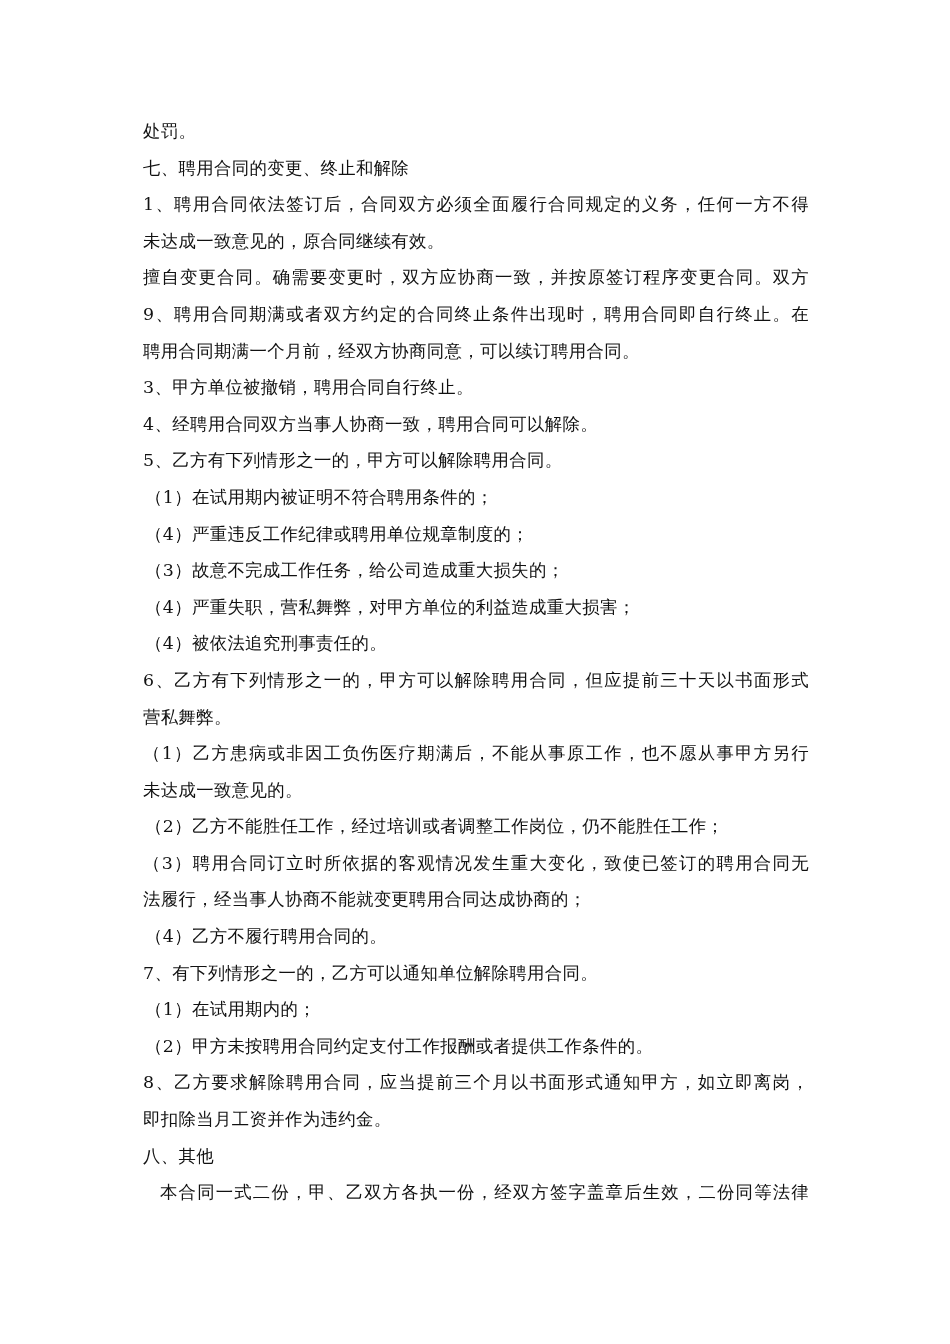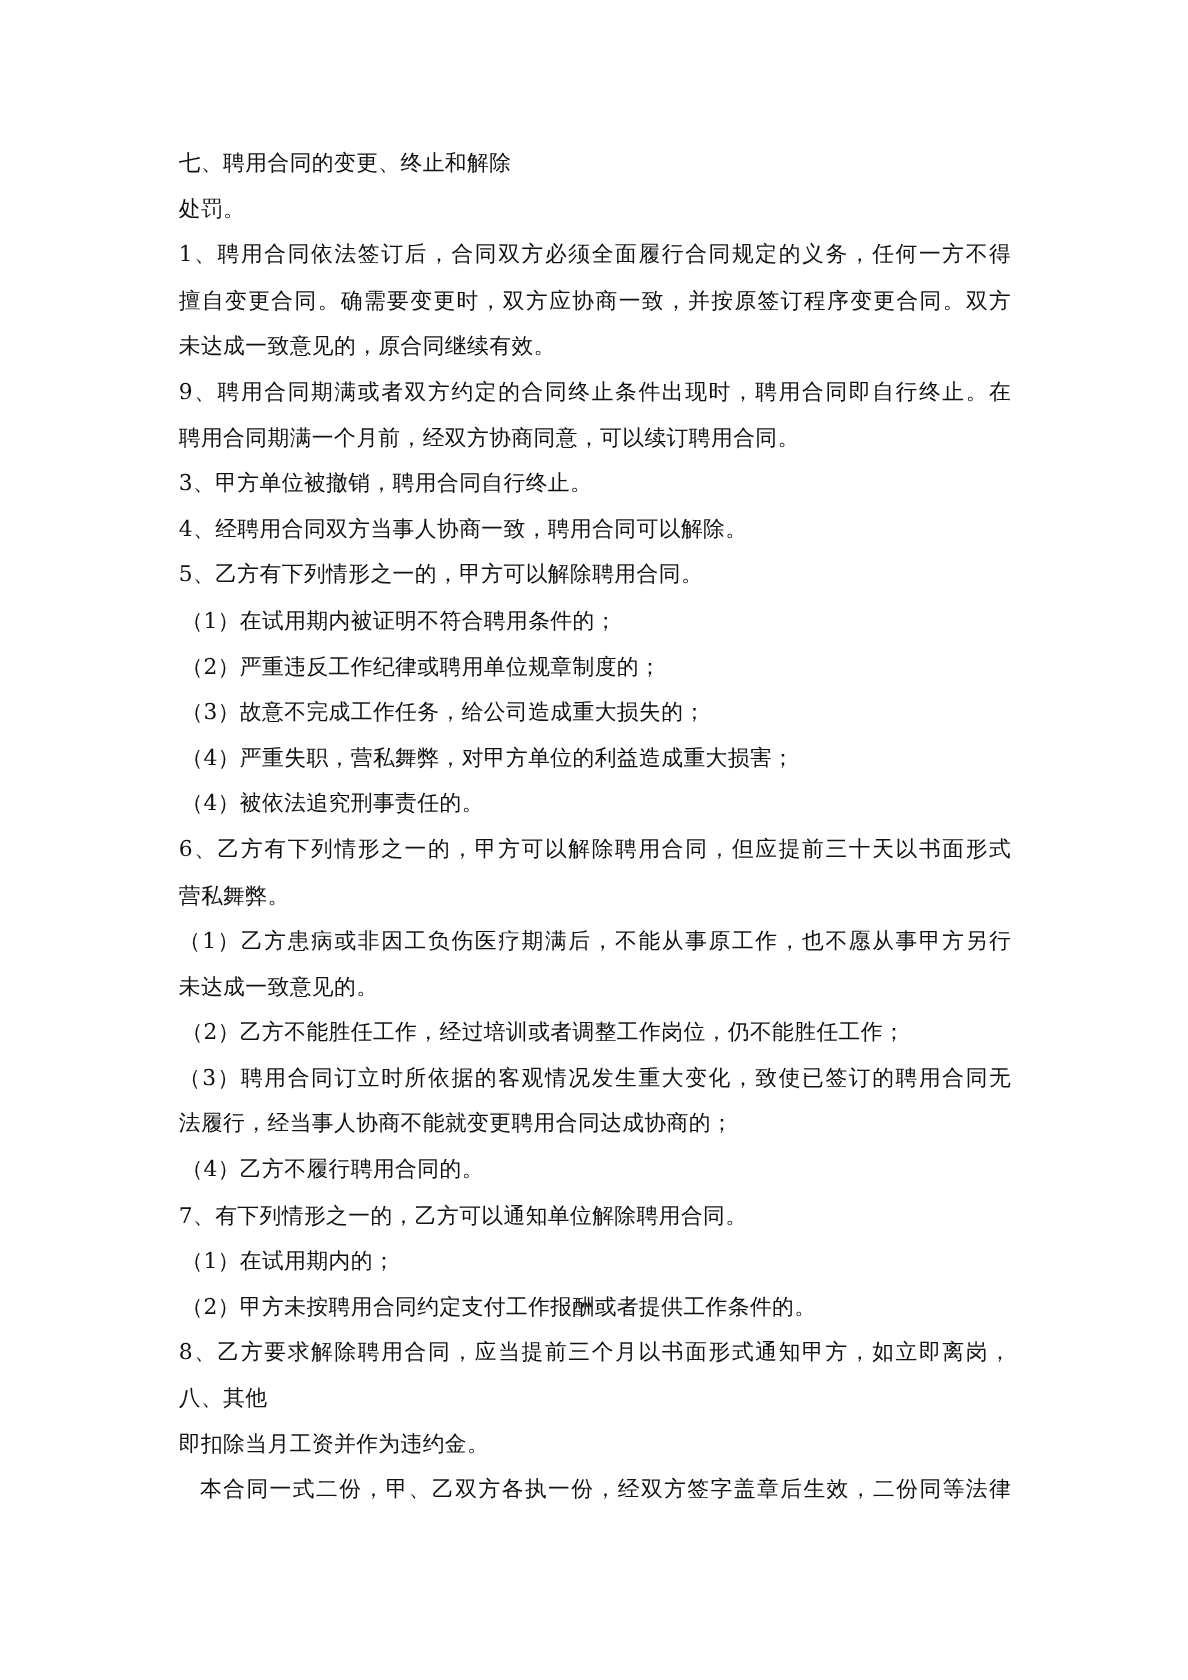--- a/index.html
+++ b/index.html
@@ -34,43 +34,43 @@
       white-space: normal;
       overflow: hidden;
     }
     .indent-sub { padding-left: 2px; }
     .indent-para { padding-left: 17px; }
   </style>
 </head>
 <body>
 
 <div class="page">
+  <div class="line">处罚。</div>
   <div class="line">七、聘用合同的变更、终止和解除</div>
-  <div class="line">处罚。</div>
   <div class="line justify">1、聘用合同依法签订后，合同双方必须全面履行合同规定的义务，任何一方不得</div>
+  <div class="line">未达成一致意见的，原合同继续有效。</div>
   <div class="line justify">擅自变更合同。确需要变更时，双方应协商一致，并按原签订程序变更合同。双方</div>
-  <div class="line">未达成一致意见的，原合同继续有效。</div>
   <div class="line justify">9、聘用合同期满或者双方约定的合同终止条件出现时，聘用合同即自行终止。在</div>
   <div class="line">聘用合同期满一个月前，经双方协商同意，可以续订聘用合同。</div>
   <div class="line">3、甲方单位被撤销，聘用合同自行终止。</div>
   <div class="line">4、经聘用合同双方当事人协商一致，聘用合同可以解除。</div>
   <div class="line">5、乙方有下列情形之一的，甲方可以解除聘用合同。</div>
   <div class="line indent-sub">（1）在试用期内被证明不符合聘用条件的；</div>
-  <div class="line indent-sub">（2）严重违反工作纪律或聘用单位规章制度的；</div>
+  <div class="line indent-sub">（4）严重违反工作纪律或聘用单位规章制度的；</div>
   <div class="line indent-sub">（3）故意不完成工作任务，给公司造成重大损失的；</div>
   <div class="line indent-sub">（4）严重失职，营私舞弊，对甲方单位的利益造成重大损害；</div>
   <div class="line indent-sub">（4）被依法追究刑事责任的。</div>
   <div class="line justify">6、乙方有下列情形之一的，甲方可以解除聘用合同，但应提前三十天以书面形式</div>
   <div class="line">营私舞弊。</div>
   <div class="line justify">（1）乙方患病或非因工负伤医疗期满后，不能从事原工作，也不愿从事甲方另行</div>
   <div class="line">未达成一致意见的。</div>
   <div class="line indent-sub">（2）乙方不能胜任工作，经过培训或者调整工作岗位，仍不能胜任工作；</div>
   <div class="line justify">（3）聘用合同订立时所依据的客观情况发生重大变化，致使已签订的聘用合同无</div>
   <div class="line">法履行，经当事人协商不能就变更聘用合同达成协商的；</div>
   <div class="line indent-sub">（4）乙方不履行聘用合同的。</div>
   <div class="line">7、有下列情形之一的，乙方可以通知单位解除聘用合同。</div>
   <div class="line indent-sub">（1）在试用期内的；</div>
   <div class="line indent-sub">（2）甲方未按聘用合同约定支付工作报酬或者提供工作条件的。</div>
   <div class="line justify">8、乙方要求解除聘用合同，应当提前三个月以书面形式通知甲方，如立即离岗，</div>
+  <div class="line">即扣除当月工资并作为违约金。</div>
   <div class="line">八、其他</div>
-  <div class="line">即扣除当月工资并作为违约金。</div>
   <div class="line justify indent-para">本合同一式二份，甲、乙双方各执一份，经双方签字盖章后生效，二份同等法律</div>
 </div>
 
 </body></html>

